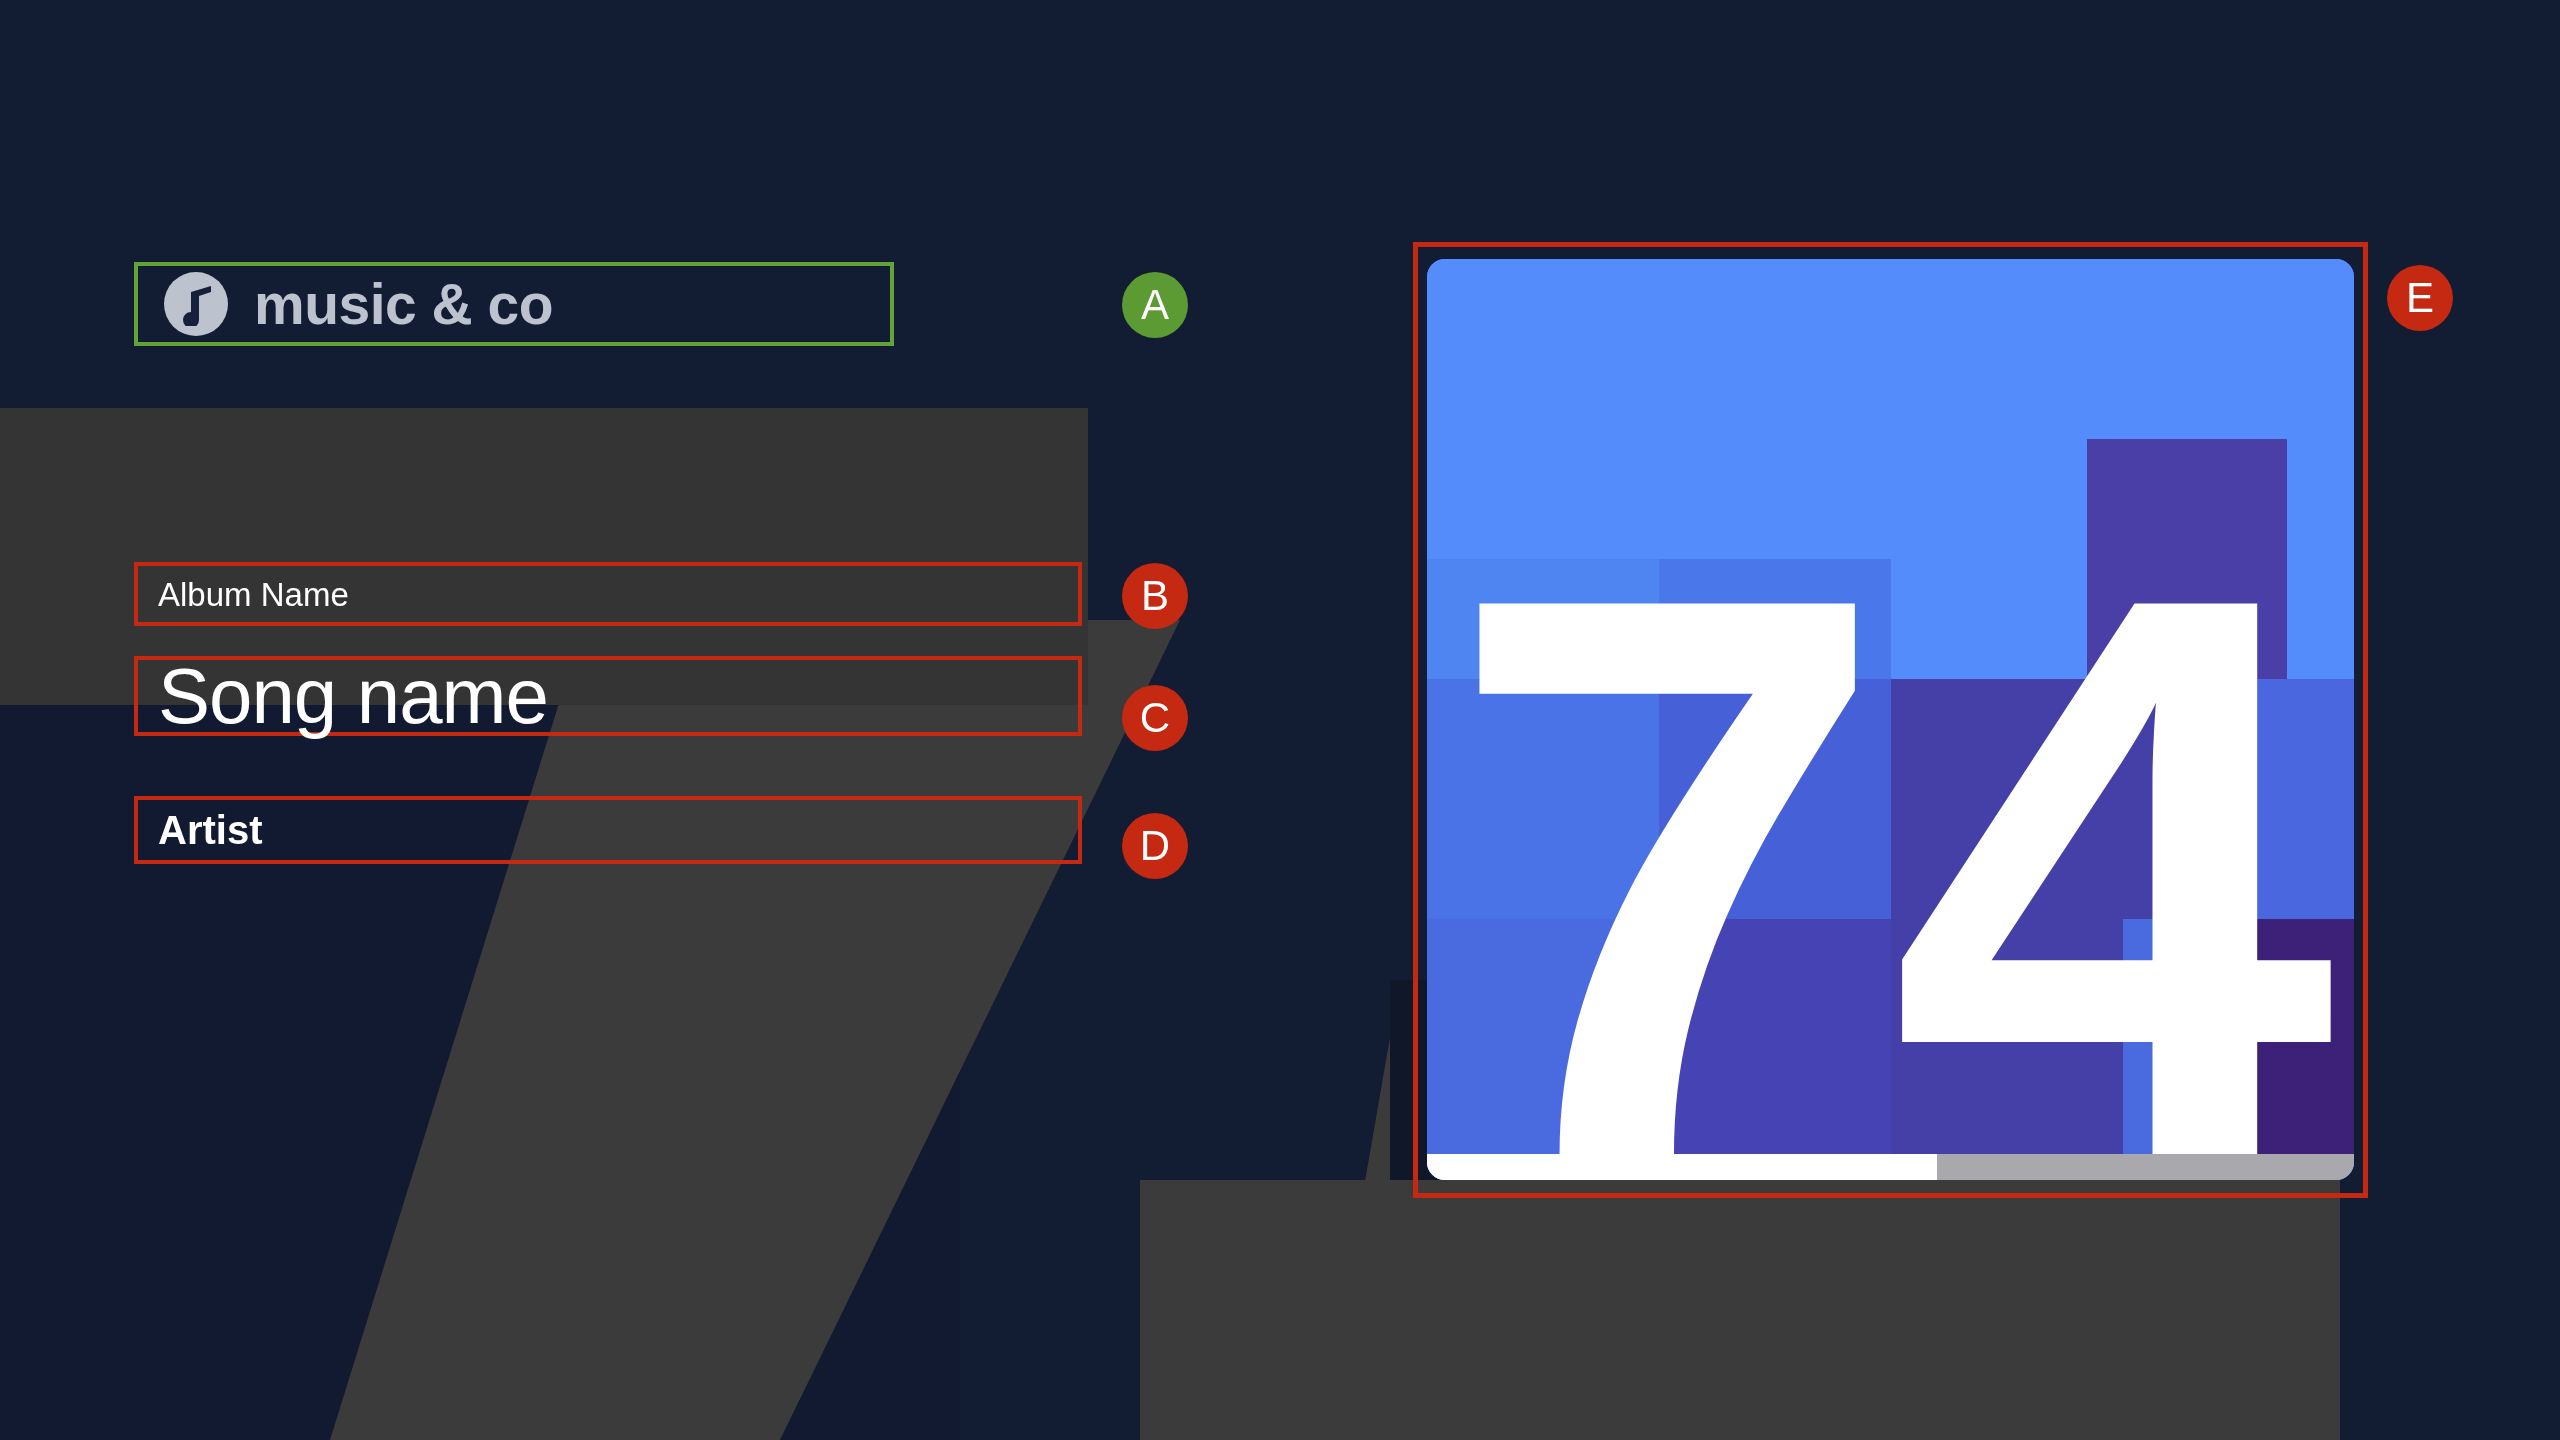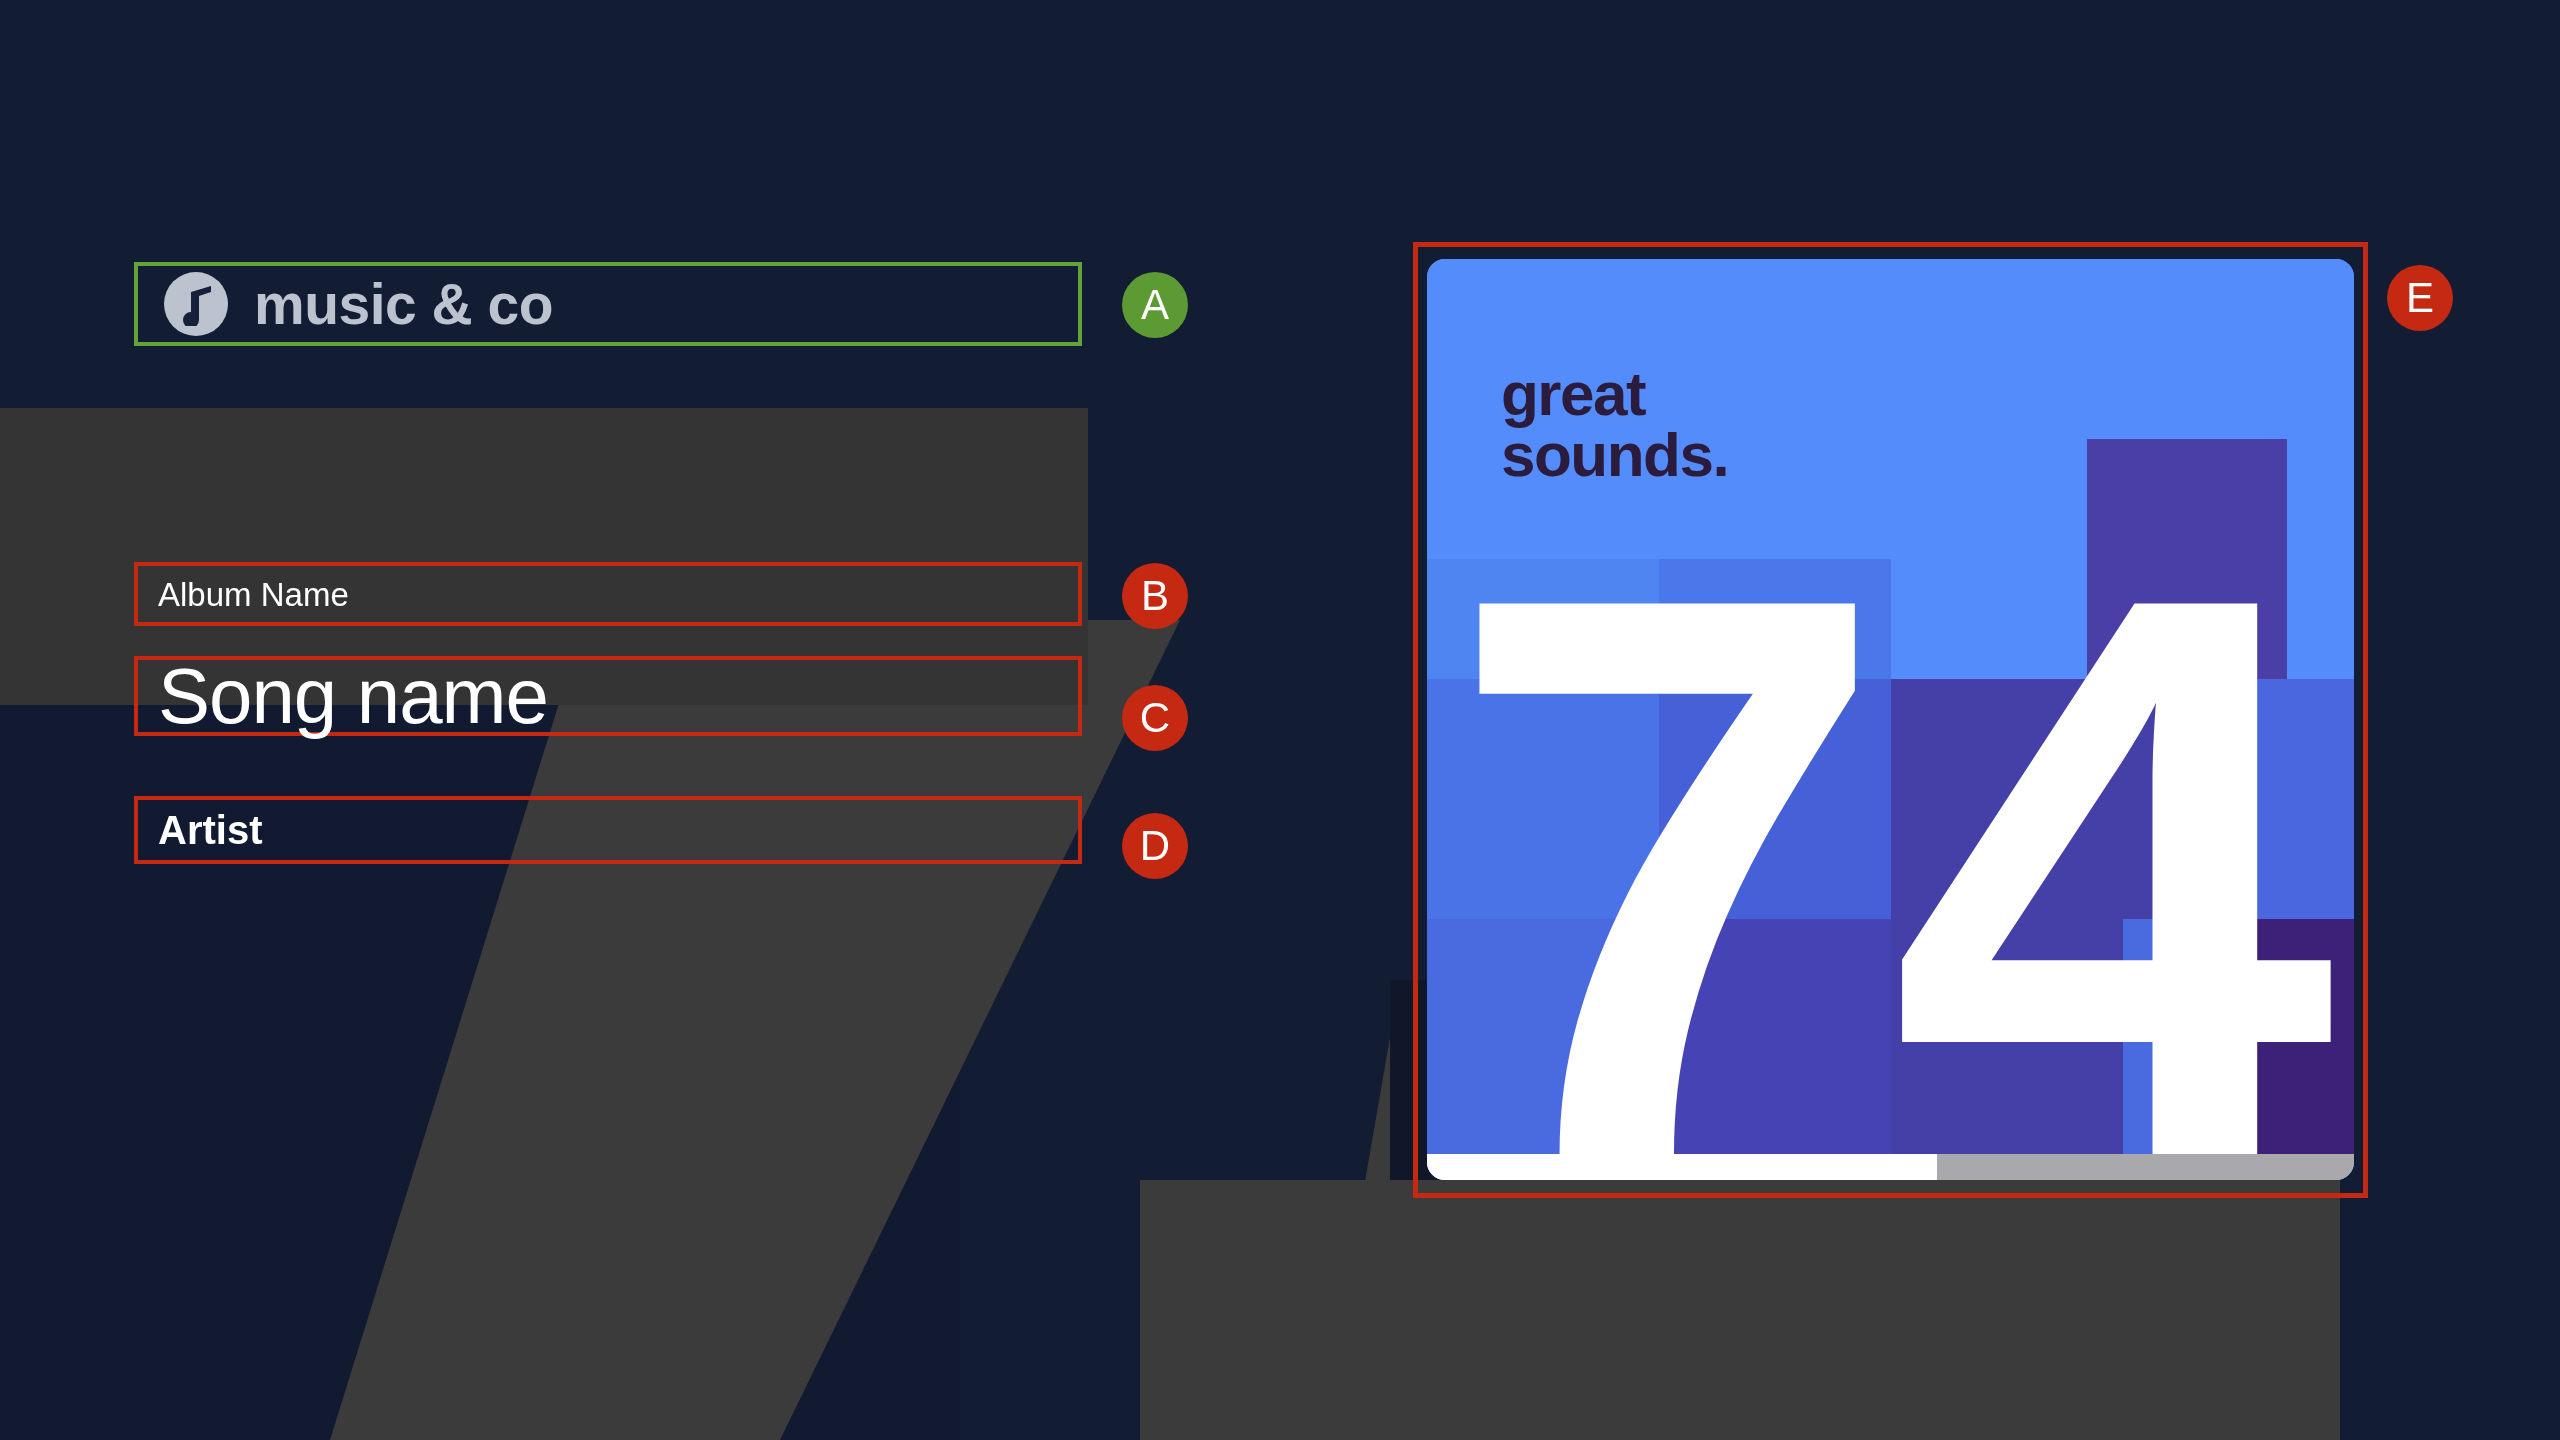--- a/index.html
+++ b/index.html
@@ -17,21 +17,21 @@
   
   .gray-slab {
     position:absolute;
     left:0; top:408px; width:1088px; height:297px;
     background:#343434;
   }
 
   
   #brand-box {
     position:absolute;
-    left:134px; top:262px; width:948px; height:84px;
+    left:134px; top:262px; width:760px; height:84px;
     border:4px solid #63a338;
     display:flex; align-items:center;
     padding-left:26px;
     background:transparent;
   }
   #brand-icon {
     width:64px; height:64px; border-radius:50%;
     background:#bcc3cf; flex:0 0 auto;
     display:flex; align-items:center; justify-content:center;
   }
@@ -203,24 +203,20 @@
     <rect x="660" y="420" width="110" height="240" fill="#4540a8"></rect>
 
     <rect x="0" y="660" width="232" height="235" fill="#4a6ae0"></rect>
     <rect x="232" y="660" width="232" height="235" fill="#4643b4"></rect>
     <rect x="464" y="660" width="232" height="235" fill="#4540a8"></rect>
     <rect x="696" y="660" width="120" height="235" fill="#4a6ae0"></rect>
     <rect x="816" y="660" width="111" height="235" fill="#3d2178"></rect>
     <rect x="696" y="660" width="120" height="120" fill="#4a6ae0"></rect>
   </svg>
 
-  <div class="art-headline">
-    <div>great</div>
-    <div>sounds.</div>
-  </div>
 
   <svg id="art-bignum" viewBox="0 0 927 921" preserveAspectRatio="none">
     <text x="463" y="895" text-anchor="middle" font-size="800">74</text>
   </svg>
 
   <div id="art-progress">
     <div id="art-progress-fill" style="width: 55%;"></div>
   </div>
 </div>
 

